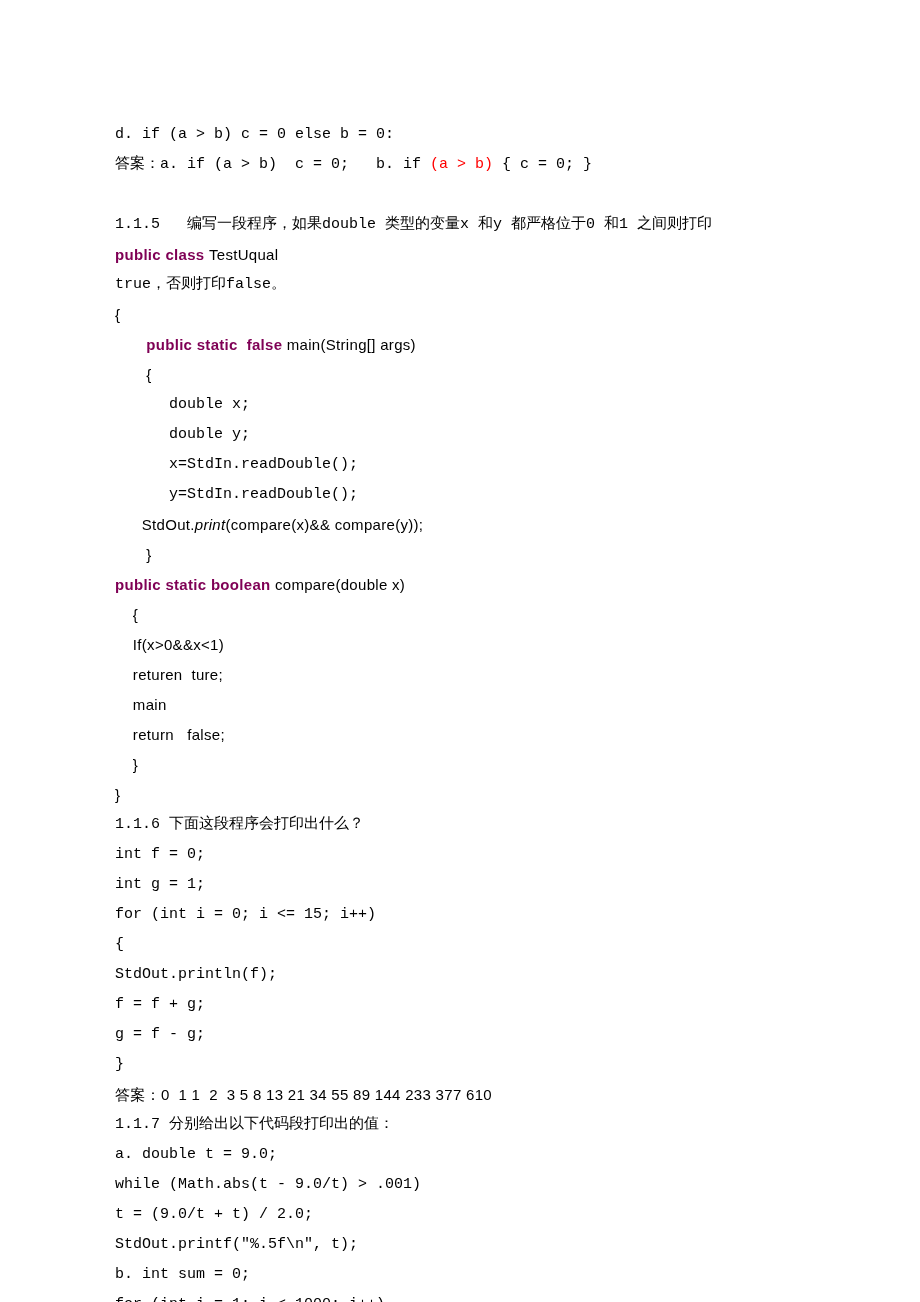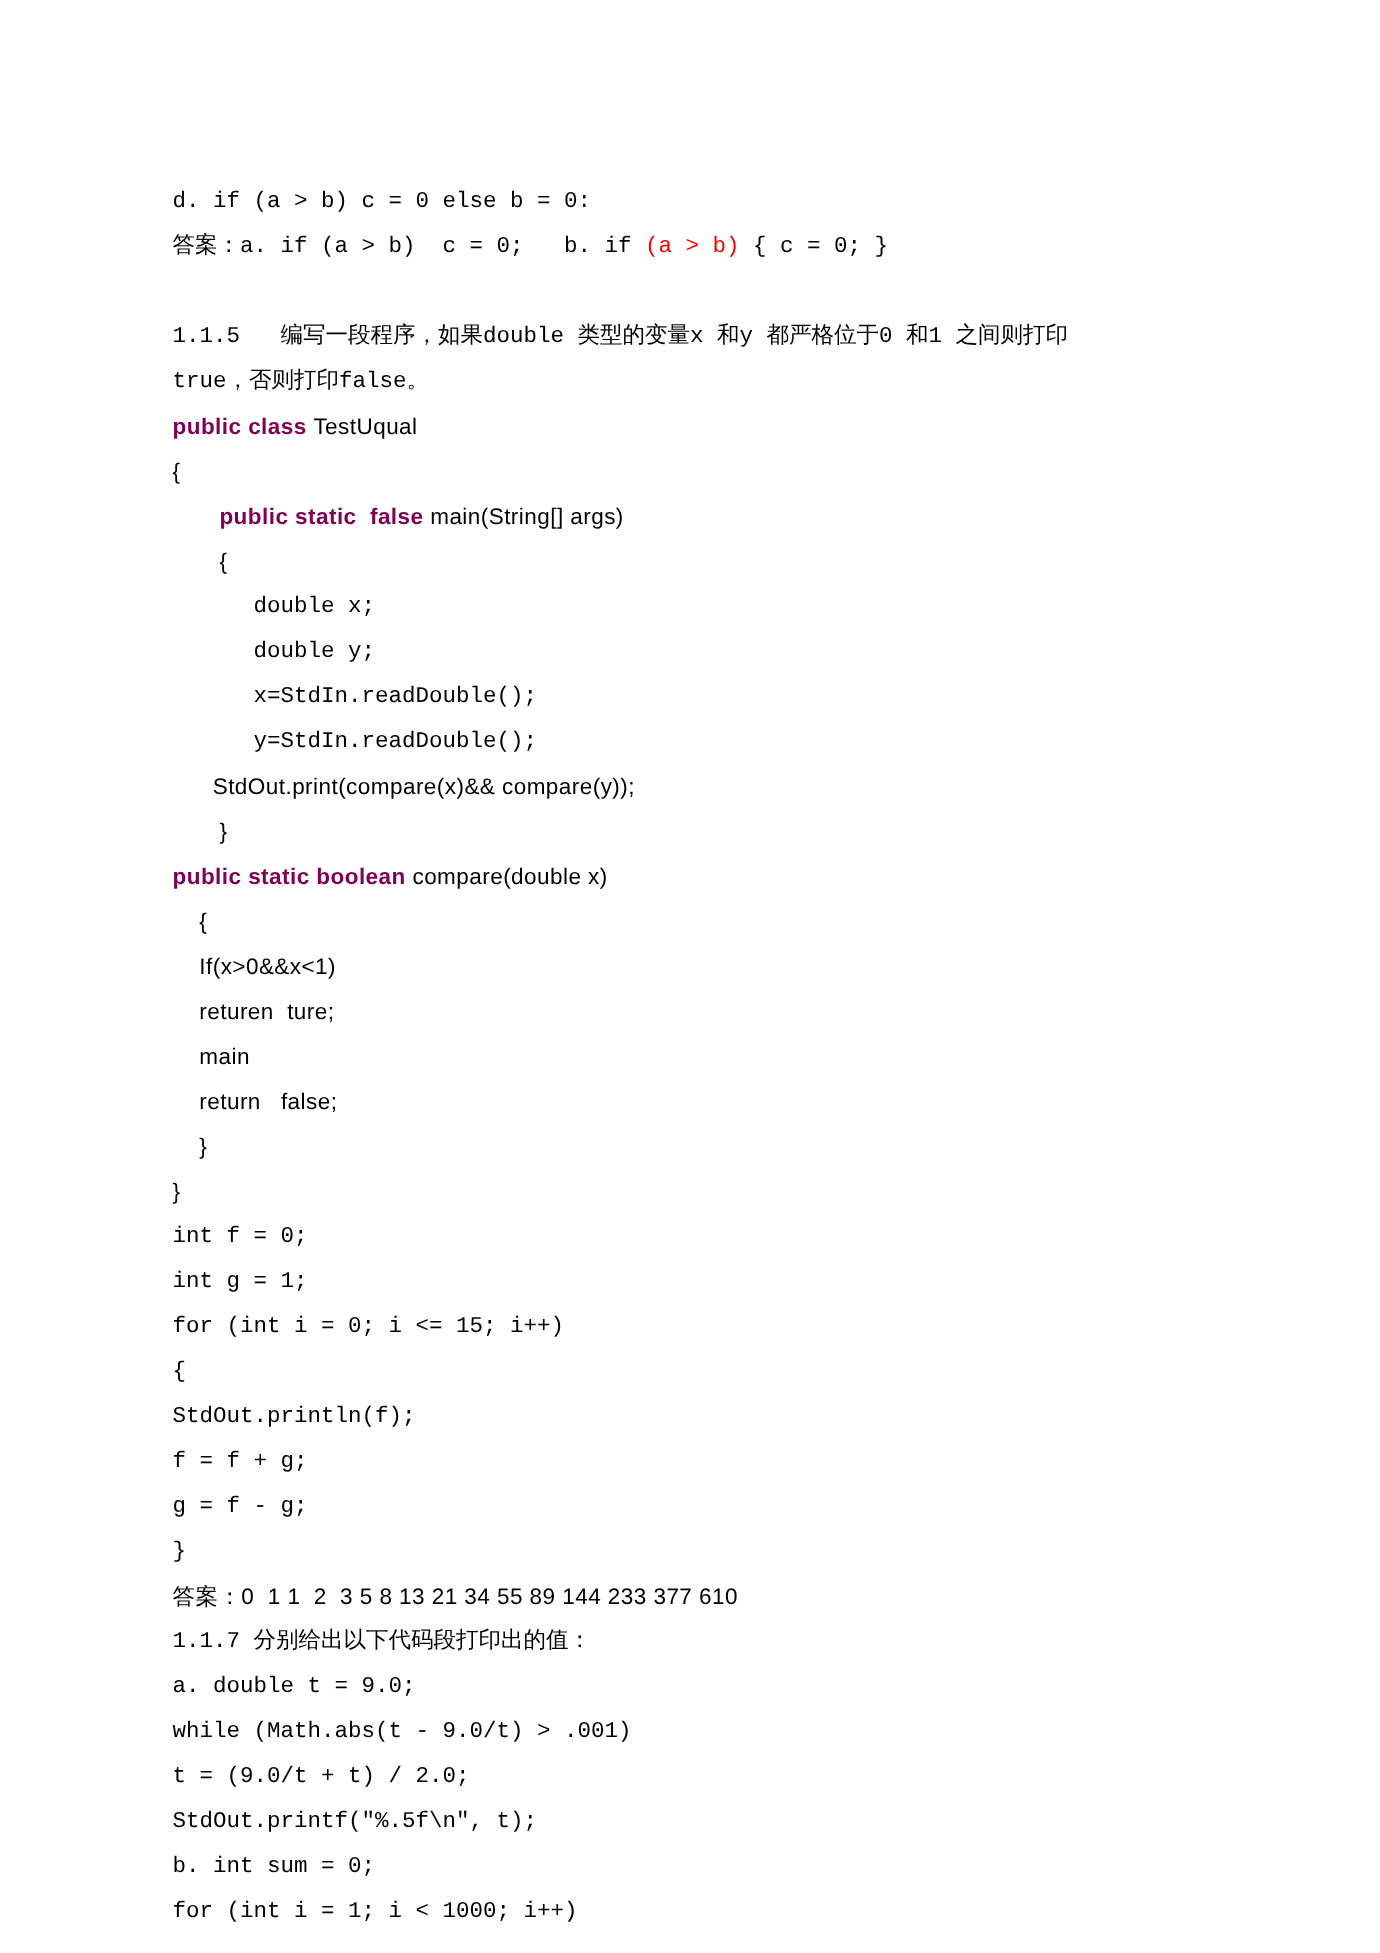--- a/index.html
+++ b/index.html
@@ -25,54 +25,56 @@
     font-family: Liberation Mono, monospace;
   }
   .kw {
     color: #7F0055;
     font-weight: bold;
   }
   .err {
     color: #FF0000;
   }
   .italic {
+    font-style: italic;
   }
   .arial {
     font-family: Arial, sans-serif;
     letter-spacing: 0.3px;
   }
 </style>
 </head>
 <body>
 
 <div class="page">
   <div id="content">
       <p class="line mono"><span>d. if (a &gt; b) c = 0 else b = 0:</span></p>
       <p class="line mono"><span>答案：a. if (a &gt; b)  c = 0;   b. if </span><span class="err">(a &gt; b)</span><span> { c = 0; }</span></p>
       <p class="line mono"><span> </span></p>
       <p class="line mono"><span>1.1.5   编写一段程序，如果double 类型的变量x 和y 都严格位于0 和1 之间则打印</span></p>
+      <p class="line arial"><span class="kw">public class </span><span>TestUqual</span></p>
       <p class="line mono"><span>true，否则打印false。</span></p>
-      <p class="line arial"><span class="kw">public class </span><span>TestUqual</span></p>
       <p class="line arial"><span>{</span></p>
       <p class="line arial"><span>       </span><span class="kw">public static  false </span><span>main(String[] args)</span></p>
       <p class="line arial"><span>       {</span></p>
       <p class="line mono"><span>      double x;</span></p>
       <p class="line mono"><span>      double y;</span></p>
       <p class="line mono"><span>      x=StdIn.readDouble();</span></p>
       <p class="line mono"><span>      y=StdIn.readDouble();</span></p>
       <p class="line arial"><span>      StdOut.</span><span class="italic">print</span><span>(compare(x)&amp;&amp; compare(y));</span></p>
       <p class="line arial"><span>       }</span></p>
       <p class="line arial"><span class="kw">public static boolean </span><span>compare(double x)</span></p>
       <p class="line arial"><span>    {</span></p>
       <p class="line arial"><span>    If(x&gt;0&amp;&amp;x&lt;1)</span></p>
       <p class="line arial"><span>    returen  ture;</span></p>
       <p class="line arial"><span>    main</span></p>
       <p class="line arial"><span>    return   false;</span></p>
       <p class="line arial"><span>    }</span></p>
       <p class="line arial"><span>}</span></p>
+      <p class="line mono"><span>1.1.6 下面这段程序会打印出什么？</span></p>
       <p class="line mono"><span>int f = 0;</span></p>
       <p class="line mono"><span>int g = 1;</span></p>
       <p class="line mono"><span>for (int i = 0; i &lt;= 15; i++)</span></p>
       <p class="line mono"><span>{</span></p>
       <p class="line mono"><span>StdOut.println(f);</span></p>
       <p class="line mono"><span>f = f + g;</span></p>
       <p class="line mono"><span>g = f - g;</span></p>
       <p class="line mono"><span>}</span></p>
       <p class="line arial"><span>答案：0  1 1  2  3 5 8 13 21 34 55 89 144 233 377 610</span></p>
       <p class="line mono"><span>1.1.7 分别给出以下代码段打印出的值：</span></p>

